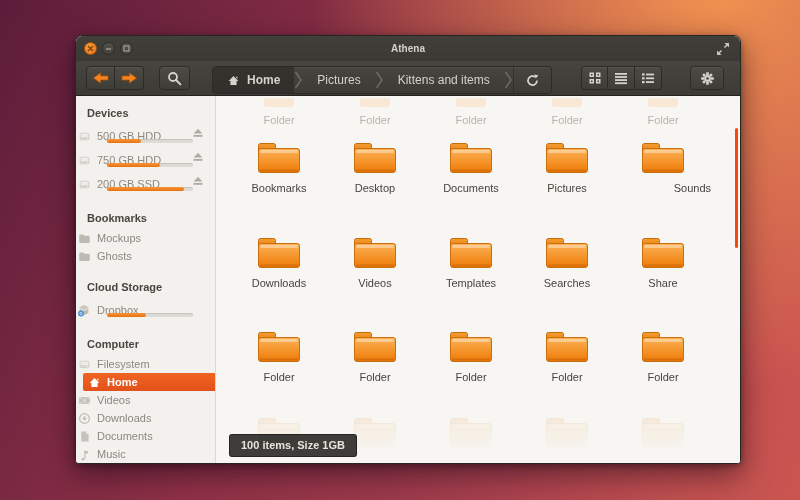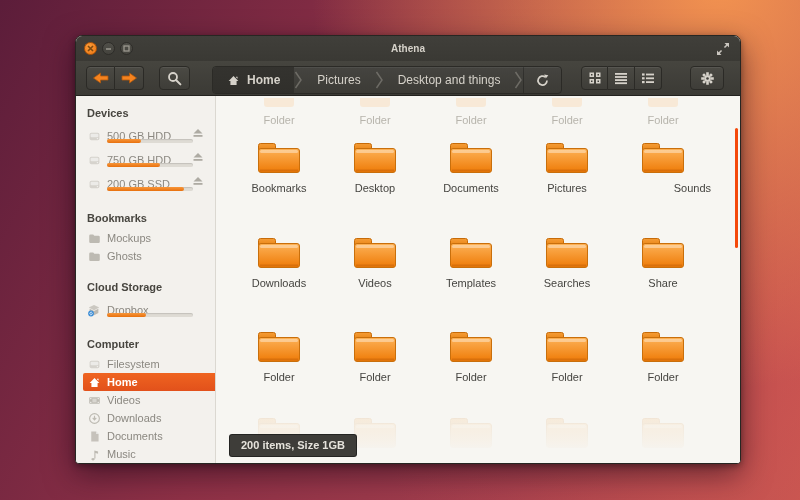--- a/index.html
+++ b/index.html
@@ -50,21 +50,21 @@
   .viewgroup .tbtn + .tbtn{border-left:none;}
   .viewgroup .tbtn:last-child{border-radius:0 4px 4px 0;}
   .gearbtn{right:16px;width:34px;}
   
   .wbody{position:absolute;left:0;top:60px;right:0;bottom:0;}
   .sidebar{position:absolute;left:0;top:0;bottom:0;width:140px;background:#f3f1ed;
     border-right:1px solid #dbd8d1;box-sizing:border-box;padding-top:11px;overflow:hidden;}
   .sb-header{margin:10px 0 5px 11px;font-size:11px;font-weight:bold;color:#47453f;}
   .sb-header:first-child{margin-top:0;}
   .sb-item{position:relative;height:18px;display:flex;align-items:center;
-    padding-left:11px;font-size:11px;color:#8b8881;}
+    padding-left:1px;font-size:11px;color:#8b8881;}
   .sb-item .sb-ico{width:14px;height:14px;margin-right:6px;color:#bdbab2;display:flex;
     align-items:center;justify-content:center;flex:0 0 14px;}
   .sb-item.selected{background:linear-gradient(#ef6420,#e2511b);color:#fff;font-weight:bold;
     margin-left:7px;padding-left:4px;border-radius:2px 0 0 2px;}
   .sb-item.selected .sb-ico{color:#fff;}
   .sb-device{height:24px;}
   .sb-eject{position:absolute;right:11px;top:3px;width:12px;height:11px;color:#aeaba3;}
   .sb-bar{position:absolute;left:31px;top:15px;width:86px;height:4px;border-radius:2px;
     background:#dedbd4;box-shadow:inset 0 1px 1px rgba(0,0,0,.12);}
   .sb-bar .fill{height:100%;border-radius:2px;background:linear-gradient(#f7963a,#e8710e);}
@@ -167,21 +167,21 @@
           </div>
           <div class="crumb">
             <div>Pictures</div>
           </div>
           <div class="crumb-sep">
             <svg width="9" height="22" viewBox="0 0 9 22">
               <path d="M1.5,3 L7,11 L1.5,19" fill="none" stroke="rgba(225,221,213,.28)" stroke-width="1.5"></path>
             </svg>
           </div>
           <div class="crumb">
-            <div>Desktop and things</div>
+            <div>Kittens and items</div>
           </div>
           <div class="crumb-sep">
             <svg width="9" height="22" viewBox="0 0 9 22">
               <path d="M1.5,3 L7,11 L1.5,19" fill="none" stroke="rgba(225,221,213,.28)" stroke-width="1.5"></path>
             </svg>
           </div>
           <div class="refreshbtn">
             <div style="display: flex;">
               <svg width="15" height="15" viewBox="0 0 15 15">
                 <path d="M12,7.5 a4.5,4.5 0 1 1 -1.6,-3.4" fill="none" stroke="#d6d2ca" stroke-width="1.7"></path>
@@ -591,15 +591,15 @@
                 <rect x="2.5" y="4.5" width="17" height="9" rx="2" fill="url(#gTab)" stroke="#c76b08"></rect>
                 <rect x="2.5" y="9.5" width="41" height="24" rx="2.5" fill="url(#gBody)" stroke="#c96f0b"></rect>
                 <rect x="4" y="11" width="38" height="3" rx="1.5" fill="rgba(255,255,255,.38)"></rect>
                 <rect x="4" y="30.5" width="38" height="2" fill="rgba(140,60,0,.22)"></rect>
               </svg></div>
             <div class="flabel">Folder</div>
           </div>
         </div>
     </div>
 
-    <div class="status-tooltip">200 items, Size 1GB</div>
+    <div class="status-tooltip">100 items, Size 1GB</div>
   </div>
 </div>
 
 </body></html>

